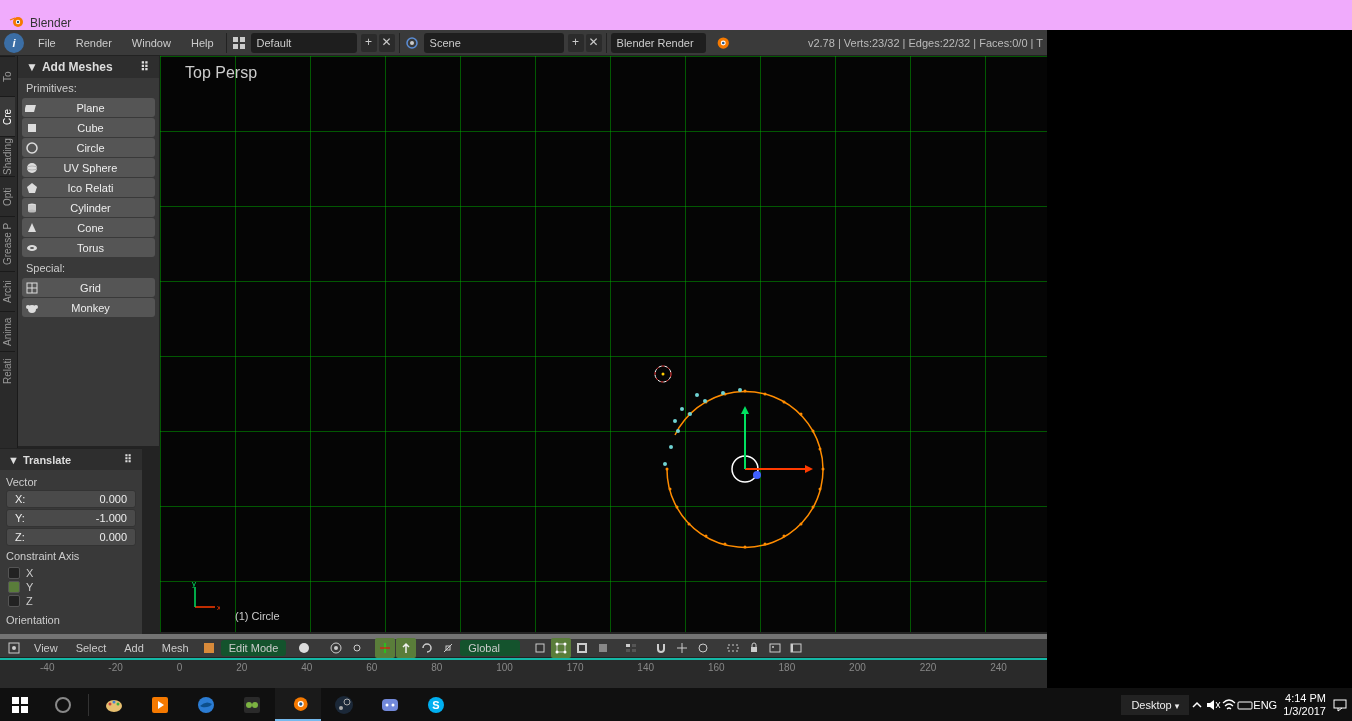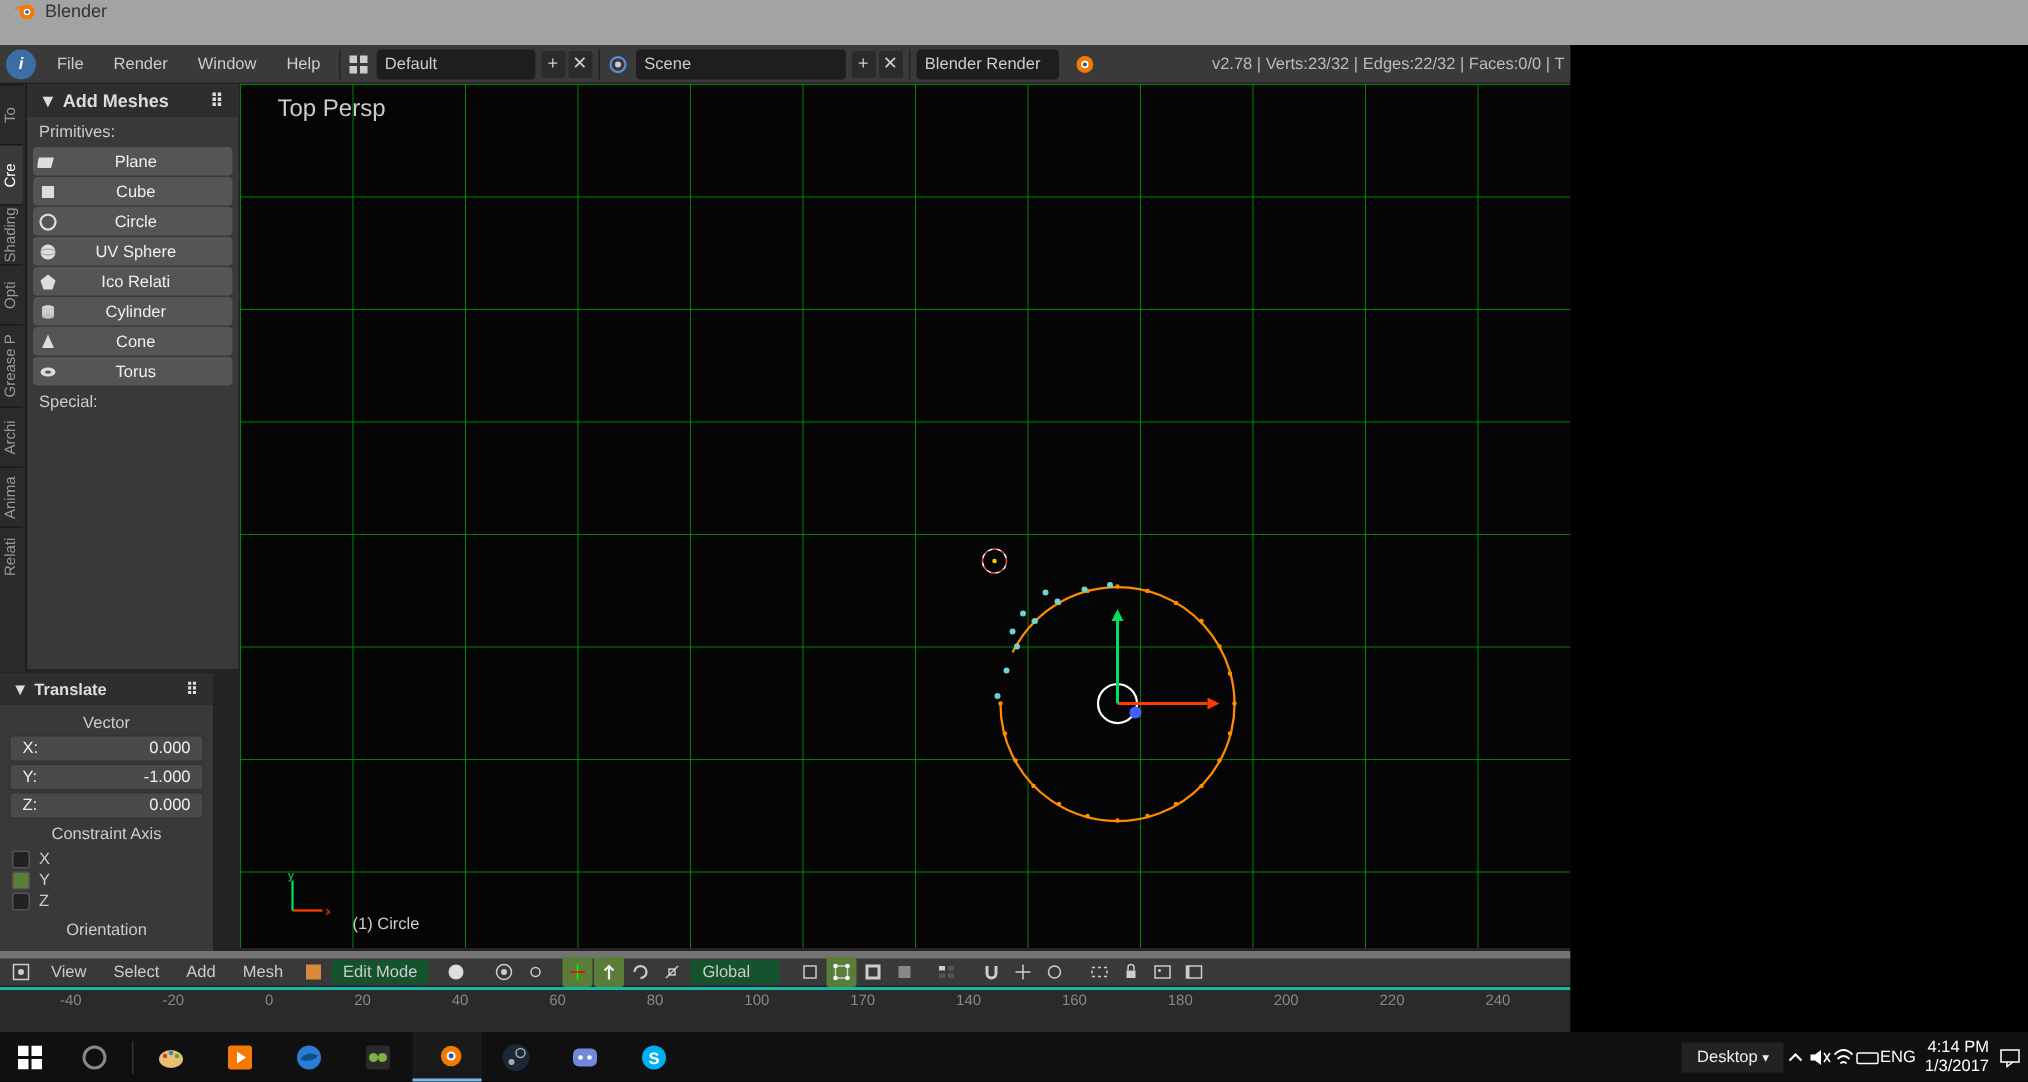--- a/index.html
+++ b/index.html
@@ -1,19 +1,19 @@
 <!DOCTYPE html>
 <html><head>
 <meta charset="utf-8">
 <style>
 * { margin:0; padding:0; box-sizing:border-box; font-family:"Segoe UI",Arial,sans-serif; user-select:none; }
 html,body { width:1352px; height:721px; background:#000; overflow:hidden; }
 
 
-.titlebar { height:30px; background:#a3a3a3; display:flex; align-items:flex-start; padding:0 8px; }
+.titlebar { height:30px; background:#f0abfc; display:flex; align-items:flex-end; padding:0 8px; }
 .titlebar .logo { width:16px; height:16px; margin-right:6px; }
 .titlebar .title { font-size:12px; color:#333; }
 
 .app { position:absolute; top:30px; left:0; width:1047px; height:658px; background:#232323; color:#aaa; font-size:11px; }
 .blackside { position:absolute; top:30px; left:1047px; width:305px; height:658px; background:#000; }
 
 
 .menubar { height:26px; background:#3a3a3a; border-bottom:1px solid #222; display:flex; align-items:center; padding:0 4px; gap:0; }
 .menubar .btn { padding:0 10px; height:24px; line-height:24px; color:#ccc; cursor:pointer; }
 .menubar .info-icon { width:20px; height:20px; border-radius:50%; background:#3b6ea5; color:#fff; text-align:center; line-height:20px; font-size:11px; font-style:italic; font-weight:bold; margin-right:4px; }
@@ -39,21 +39,21 @@
 .panel-sub { padding:4px 8px; font-size:11px; color:#ccc; }
 .primlist { padding:0 4px; }
 .primbtn { height:19px; background:#555; border-radius:3px; margin-bottom:1px; display:flex; align-items:center; cursor:pointer; }
 .primbtn .ico { width:20px; height:16px; display:flex; align-items:center; justify-content:center; margin-right:4px; }
 .primbtn .lab { flex:1; text-align:center; font-size:11px; color:#eee; padding-right:20px; }
 
 
 .opspanel { position:absolute; left:0; bottom:30px; width:142px; background:#393939; border-top:1px solid #222; height:210px; overflow:hidden; }
 .opspanel .panel-head { font-size:11px; }
 .valgroup { padding:2px 6px; }
-.valgroup .lbl { font-size:11px; color:#ccc; margin:4px 0 2px;text-align:center; }
+.valgroup .lbl { font-size:11px; color:#ccc; margin:4px 0 2px; }
 .numfield { height:18px; background:#4a4a4a; border-radius:3px; display:flex; align-items:center; justify-content:space-between; padding:0 8px; font-size:11px; color:#eee; margin-bottom:1px; border:1px solid #333; }
 .check { display:flex; align-items:center; gap:6px; padding:1px 8px; font-size:11px; color:#ccc; }
 .check .box { width:12px; height:12px; background:#222; border:1px solid #555; border-radius:2px; }
 .check.on .box { background:#5a7d3a; }
 
 
 .viewport { position:absolute; left:160px; top:26px; right:0; bottom:56px; background:#050505; overflow:hidden; }
 .grid { position:absolute; inset:0; }
 .viewlabel { position:absolute; left:25px; top:8px; font-size:16px; color:#ccc; }
 .objlabel { position:absolute; left:75px; bottom:10px; font-size:11px; color:#ccc; }
@@ -229,20 +229,42 @@
           <span class="ico">
             <svg width="14" height="14">
               <ellipse cx="7" cy="7" rx="5" ry="3" fill="#ddd"></ellipse>
               <ellipse cx="7" cy="7" rx="2" ry="1" fill="#555"></ellipse>
             </svg>
           </span>
           <span class="lab">Torus</span>
         </div>
     </div>
     <div class="panel-sub">Special:</div>
+    <div class="primlist">
+      <div class="primbtn">
+          <span class="ico">
+            <svg width="14" height="14">
+              <rect x="2" y="2" width="10" height="10" fill="none" stroke="#ddd"></rect>
+              <line x1="2" y1="7" x2="12" y2="7" stroke="#ddd"></line>
+              <line x1="7" y1="2" x2="7" y2="12" stroke="#ddd"></line>
+            </svg>
+          </span>
+          <span class="lab">Grid</span>
+        </div>
+      <div class="primbtn">
+          <span class="ico">
+            <svg width="14" height="14">
+              <circle cx="7" cy="8" r="4" fill="#ddd"></circle>
+              <circle cx="3" cy="6" r="2" fill="#ddd"></circle>
+              <circle cx="11" cy="6" r="2" fill="#ddd"></circle>
+            </svg>
+          </span>
+          <span class="lab">Monkey</span>
+        </div>
+    </div>
   </div>
 
   <div class="opspanel">
     <div class="panel-head">
         <span class="tri">▼</span>
         <span>Translate</span>
         <span style="margin-left:auto;letter-spacing:2px">⠿</span>
       </div>
     <div class="valgroup">
       <div class="lbl">Vector</div>

